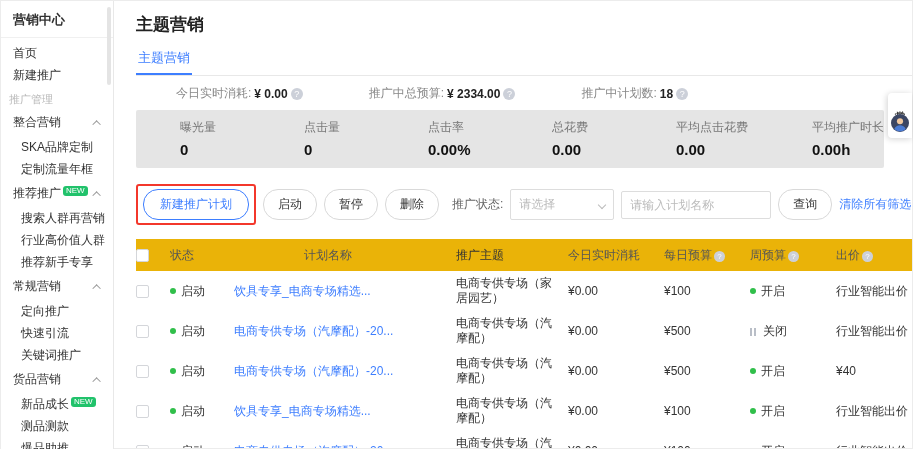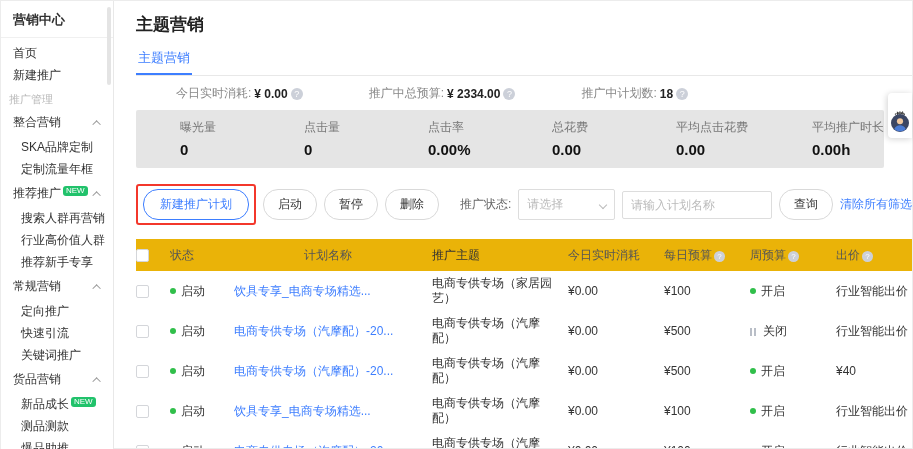--- a/index.html
+++ b/index.html
@@ -37,41 +37,41 @@
 
   .stats-panel { background:#e5e5e5; border-radius:2px; display:flex; padding:9px 0 10px; margin:0 28px 0 0;gap:20px; }
   .stat { flex:1; padding-left:44px; }
   .stat-label { font-size:12px; color:#777; margin-bottom:5px; white-space:nowrap; }
   .stat-value { font-size:15px; font-weight:bold; color:#111; }
 
   .toolbar { display:flex; align-items:center; gap:7px; margin:16px 0 14px; white-space:nowrap; }
   .btn { background:#fff; border:1px solid #d9d9d9; border-radius:15px; font-size:12px; color:#333; padding:6px 14px; cursor:pointer; font-family:inherit; }
   .btn.primary { border-color:#3d7eff; color:#3d7eff; padding:6px 16px; }
   .annotation { display:inline-block; border:2px solid #f3372b; border-radius:3px; padding:3px 5px;text-decoration:underline; }
-  .tb-label { font-size:12px; color:#666; margin-left:14px; }
+  .tb-label { font-size:12px; color:#666; margin-left:6px; }
   .select { width:104px; border:1px solid #ddd; border-radius:2px; padding:6px 8px; font-size:12px; color:#bbb; display:flex; align-items:center; justify-content:space-between; cursor:pointer; background:#fff; }
   .select .chev { border-color:#bbb; }
   .input { width:150px; border:1px solid #ddd; border-radius:2px; padding:6px 8px; font-size:12px; color:#333; font-family:inherit; outline:none; }
   .input::placeholder { color:#bbb; }
   .link { font-size:12px; color:#3d7eff; cursor:pointer; text-decoration:none; }
 
   
   .table { font-size:12px; }
   .thead, .trow { display:grid; grid-template-columns:34px 64px 198px 136px 96px 86px 86px 120px; align-items:center; }
   .thead { background:#eab308; color:#555; height:32px; }
   .trow { height:40px; }
   .cell { padding-right:10px; overflow:hidden; }
   .c-name.center { text-align:center; }
   .checkbox { width:13px; height:13px; border:1px solid #d4d6da; border-radius:2px; background:#fff; display:inline-block; vertical-align:middle; cursor:pointer; }
   .dot { width:6px; height:6px; border-radius:50%; display:inline-block; margin-right:5px; vertical-align:1px; }
   .dot.green { background:#30bf4a; }
   .pause { display:inline-block; margin-right:5px; vertical-align:-1px; }
   .pause i { display:inline-block; width:2px; height:8px; background:#b9bec7; margin-right:2px; }
   .plan-link { color:#3d7eff; text-decoration:none; display:block; white-space:nowrap; overflow:hidden; cursor:pointer; }
-  .c-theme { line-height:15px; color:#333; }
+  .c-theme { line-height:15px; color:#333;margin-left:24px; }
   .c-bid, .c-cost, .c-daily { white-space:nowrap; }
 
   
   .faq { position:absolute; right:0; top:92px; width:24px; background:#fff; border-radius:4px 0 0 4px; box-shadow:-1px 1px 6px rgba(0,0,0,.18); padding:8px 0 6px; display:flex; flex-direction:column; align-items:center; gap:5px; cursor:pointer; z-index:5; }
   .faq-text { writing-mode:vertical-rl; font-size:12px; color:#333; letter-spacing:2px; }
 </style>
 </head>
 <body>
 
 <div class="screen">

